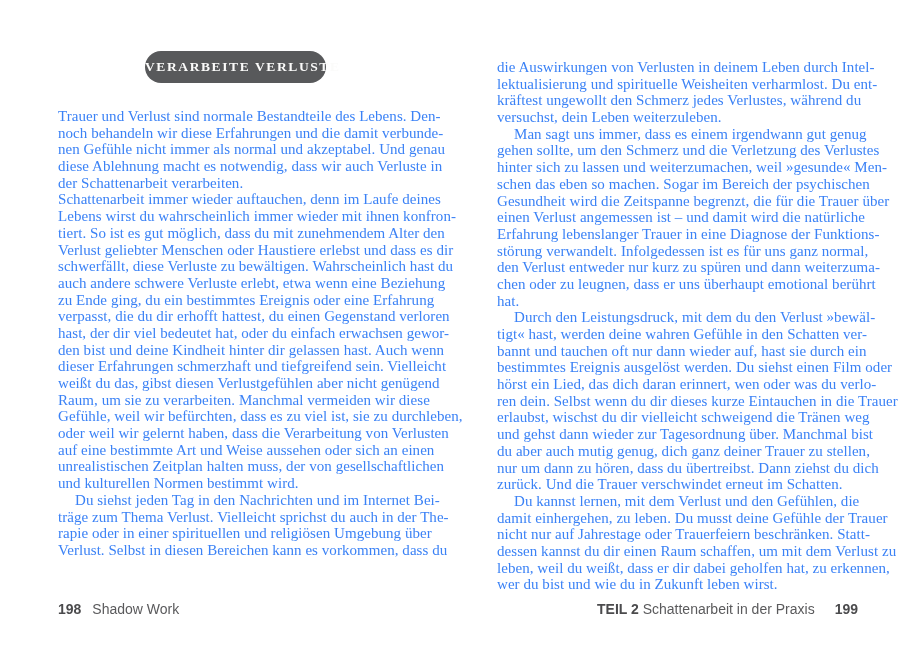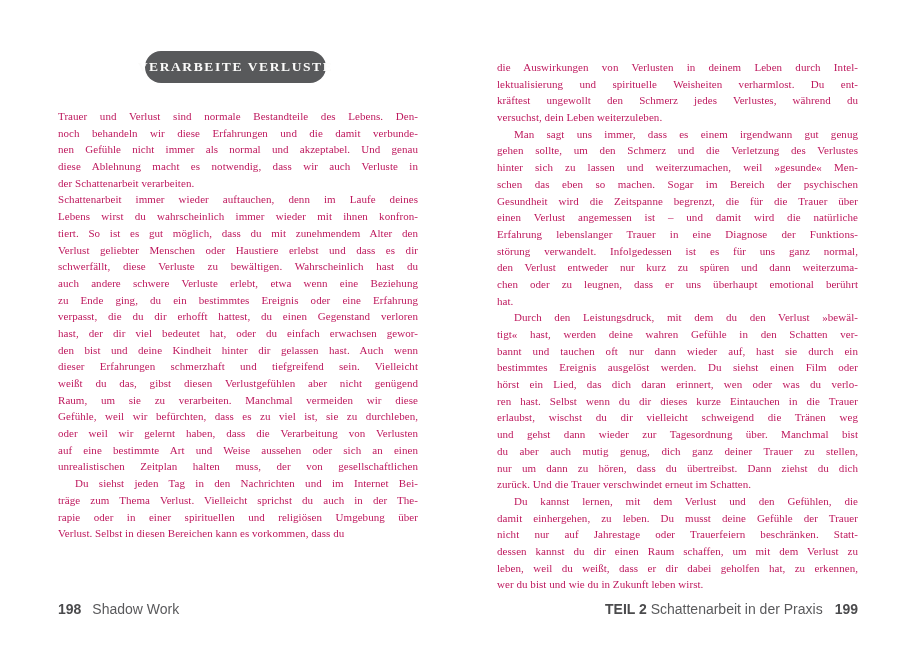--- a/index.html
+++ b/index.html
@@ -12,36 +12,36 @@
   }
   .spread { position: absolute; inset: 0; background: #ffffff; }
 
   
   .badge {
     position: absolute;
     left: 145px; top: 51px;
     width: 181px; height: 32px;
     background: #58595b;
     border-radius: 16px;
-    display: flex; align-items: center; justify-content: center;
+    display: flex; align-items: center; 
   }
   .badge-label {
     color: #fbfbfa;
     font-family: "Liberation Serif", "DejaVu Serif", serif;
     font-weight: bold;
     font-size: 13.5px;
     letter-spacing: 1.6px;
     white-space: nowrap;
   }
 
   
   .column {
     position: absolute;
-    color: #be185d;
-    font-size: 11px;
+    color: #3b82f6;
+    font-size: 15px;
   }
   .column-left  { left: 58px;  top: 108px; width: 360px; }
   .column-right { left: 497px; top: 59px;  width: 361px; }
 
   .para { margin: 0; padding: 0; }
   .line {
     line-height: 16.7px;
     height: 16.7px;
     text-align: justify;
     text-align-last: justify;
@@ -57,21 +57,21 @@
     top: 601px;
     font-family: "Liberation Sans", sans-serif;
     font-size: 14px;
     color: #5a5a5c;
     white-space: nowrap;
   }
   .footer-left  { left: 58px; }
   .footer-right { right: 55px; text-align: right; }
   .footer .pagenum { font-weight: bold; color: #4b4b4d; }
   .footer-left .pagenum { margin-right: 11px; }
-  .footer-right .pagenum { margin-left: 12px; }
+  .footer-right .pagenum { margin-left: 20px; }
   .footer .part { font-weight: bold; color: #4b4b4d; margin-top: 36px; }
 </style>
 </head>
 <body>
 
 <div class="spread">
 
   <div class="badge">
     <span class="badge-label">VERARBEITE VERLUSTE</span>
   </div>
@@ -95,20 +95,21 @@
         <div class="line">verpasst, die du dir erhofft hattest, du einen Gegenstand verloren</div>
         <div class="line">hast, der dir viel bedeutet hat, oder du einfach erwachsen gewor-</div>
         <div class="line">den bist und deine Kindheit hinter dir gelassen hast. Auch wenn</div>
         <div class="line">dieser Erfahrungen schmerzhaft und tiefgreifend sein. Vielleicht</div>
         <div class="line">weißt du das, gibst diesen Verlustgefühlen aber nicht genügend</div>
         <div class="line">Raum, um sie zu verarbeiten. Manchmal vermeiden wir diese</div>
         <div class="line">Gefühle, weil wir befürchten, dass es zu viel ist, sie zu durchleben,</div>
         <div class="line">oder weil wir gelernt haben, dass die Verarbeitung von Verlusten</div>
         <div class="line">auf eine bestimmte Art und Weise aussehen oder sich an einen</div>
         <div class="line">unrealistischen Zeitplan halten muss, der von gesellschaftlichen</div>
+        <div class="line last">und kulturellen Normen bestimmt wird.</div>
       </div>
       <div class="para">
         <div class="line indent">Du siehst jeden Tag in den Nachrichten und im Internet Bei-</div>
         <div class="line">träge zum Thema Verlust. Vielleicht sprichst du auch in der The-</div>
         <div class="line">rapie oder in einer spirituellen und religiösen Umgebung über</div>
         <div class="line last">Verlust. Selbst in diesen Bereichen kann es vorkommen, dass du</div>
       </div>
     </div>
 
   <div class="column column-right">
@@ -130,21 +131,21 @@
         <div class="line">den Verlust entweder nur kurz zu spüren und dann weiterzuma-</div>
         <div class="line">chen oder zu leugnen, dass er uns überhaupt emotional berührt</div>
         <div class="line last">hat.</div>
       </div>
       <div class="para">
         <div class="line indent">Durch den Leistungsdruck, mit dem du den Verlust »bewäl-</div>
         <div class="line">tigt« hast, werden deine wahren Gefühle in den Schatten ver-</div>
         <div class="line">bannt und tauchen oft nur dann wieder auf, hast sie durch ein</div>
         <div class="line">bestimmtes Ereignis ausgelöst werden. Du siehst einen Film oder</div>
         <div class="line">hörst ein Lied, das dich daran erinnert, wen oder was du verlo-</div>
-        <div class="line">ren hast. Selbst wenn du dir dieses kurze Eintauchen in die Trauer</div>
+        <div class="line">ren dein. Selbst wenn du dir dieses kurze Eintauchen in die Trauer</div>
         <div class="line">erlaubst, wischst du dir vielleicht schweigend die Tränen weg</div>
         <div class="line">und gehst dann wieder zur Tagesordnung über. Manchmal bist</div>
         <div class="line">du aber auch mutig genug, dich ganz deiner Trauer zu stellen,</div>
         <div class="line">nur um dann zu hören, dass du übertreibst. Dann ziehst du dich</div>
         <div class="line last">zurück. Und die Trauer verschwindet erneut im Schatten.</div>
       </div>
       <div class="para">
         <div class="line indent">Du kannst lernen, mit dem Verlust und den Gefühlen, die</div>
         <div class="line">damit einhergehen, zu leben. Du musst deine Gefühle der Trauer</div>
         <div class="line">nicht nur auf Jahrestage oder Trauerfeiern beschränken. Statt-</div>

